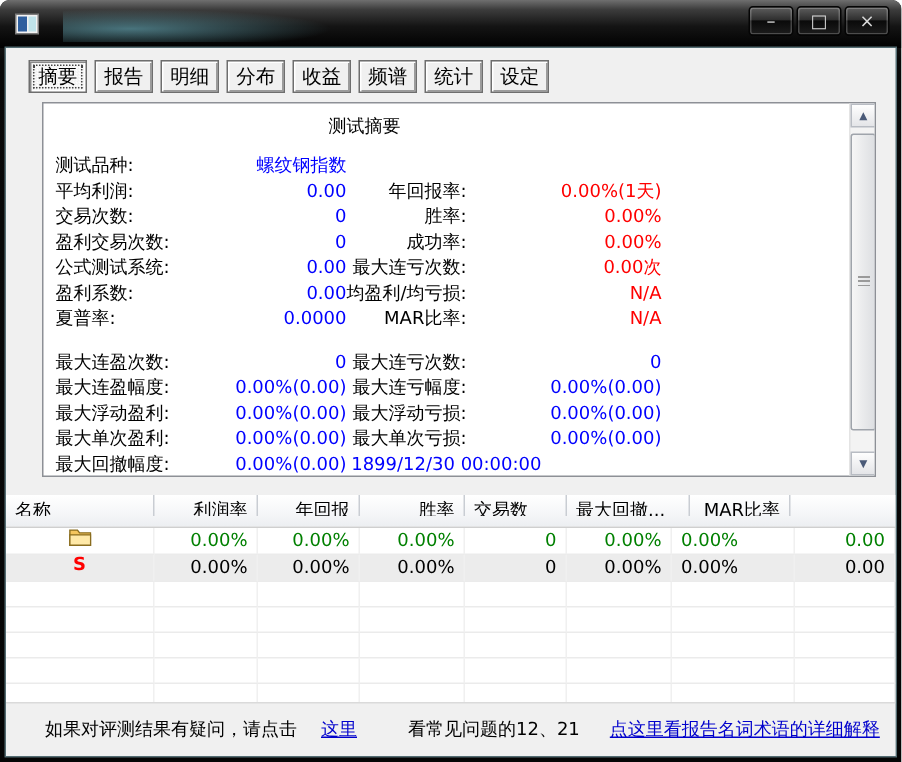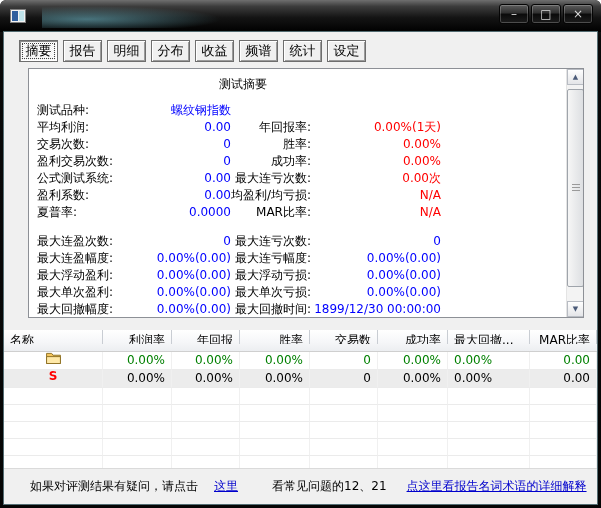--- a/index.html
+++ b/index.html
@@ -171,41 +171,39 @@
   </div>
           <div class="srow">
     <span class="sc c1">最大单次盈利:</span>
     <span class="sc c2 val-blue">0.00%(0.00)</span>
     <span class="sc c3">最大单次亏损:</span>
     <span class="sc c4 val-blue">0.00%(0.00)</span>
   </div>
           <div class="srow">
     <span class="sc c1">最大回撤幅度:</span>
     <span class="sc c2 val-blue">0.00%(0.00)</span>
-    <span class="sc c3">最大回撤时间:</span>
     <span class="sc c4 val-blue">1899/12/30 00:00:00</span>
   </div>
         </div>
       <div class="scrollbar">
         <div class="sb-btn sb-up">▲</div>
         <div class="sb-thumb">
           <span class="grip"></span>
         </div>
         <div class="sb-btn sb-down">▼</div>
       </div>
     </div>
 
     <div class="listview">
       <div class="lv-header">
           <div class="hcell" style="width: 99px; text-align: left;">名称</div>
           <div class="hcell" style="width: 69px; text-align: right;">利润率</div>
           <div class="hcell" style="width: 68px; text-align: right;">年回报</div>
           <div class="hcell" style="width: 70px; text-align: right;">胜率</div>
-          <div class="hcell" style="width: 68px; text-align: right;">交易数</div>
-          <div class="hcell" style="width: 70px; text-align: right;">成功率</div>
+          <div class="hcell" style="width: 68px; text-align: left;">交易数</div>
           <div class="hcell" style="width: 82px; text-align: left;">最大回撤...</div>
           <div class="hcell" style="width: 67px; text-align: right;">MAR比率</div>
         </div>
       <div class="lv-body">
           <div class="lvrow row-green">
     <div class="cell name-cell" style="width: 99px;">
       <span>
         <svg width="15" height="12" viewBox="0 0 16 13">
           <path d="M0.5 1.5 h5.5 l1.5 2 h8 v9 h-15 z" fill="#f5c65e" stroke="#8a6d1f"></path>
           <path d="M0.5 5 h15 v7.5 h-15 z" fill="#ffe9a8" stroke="#8a6d1f"></path>

